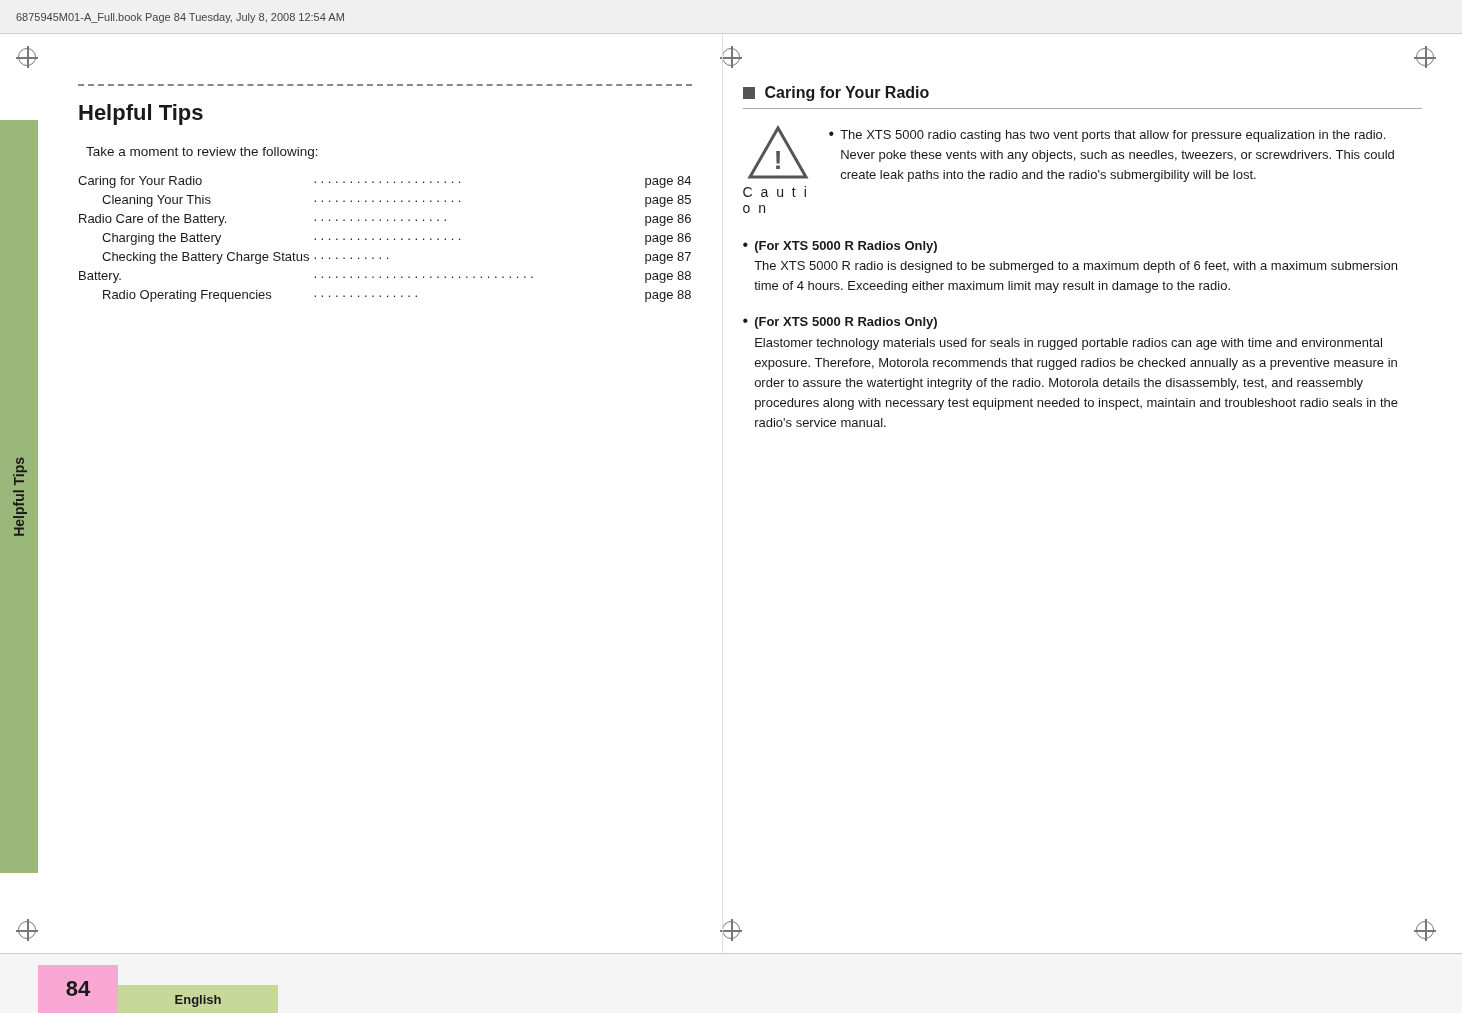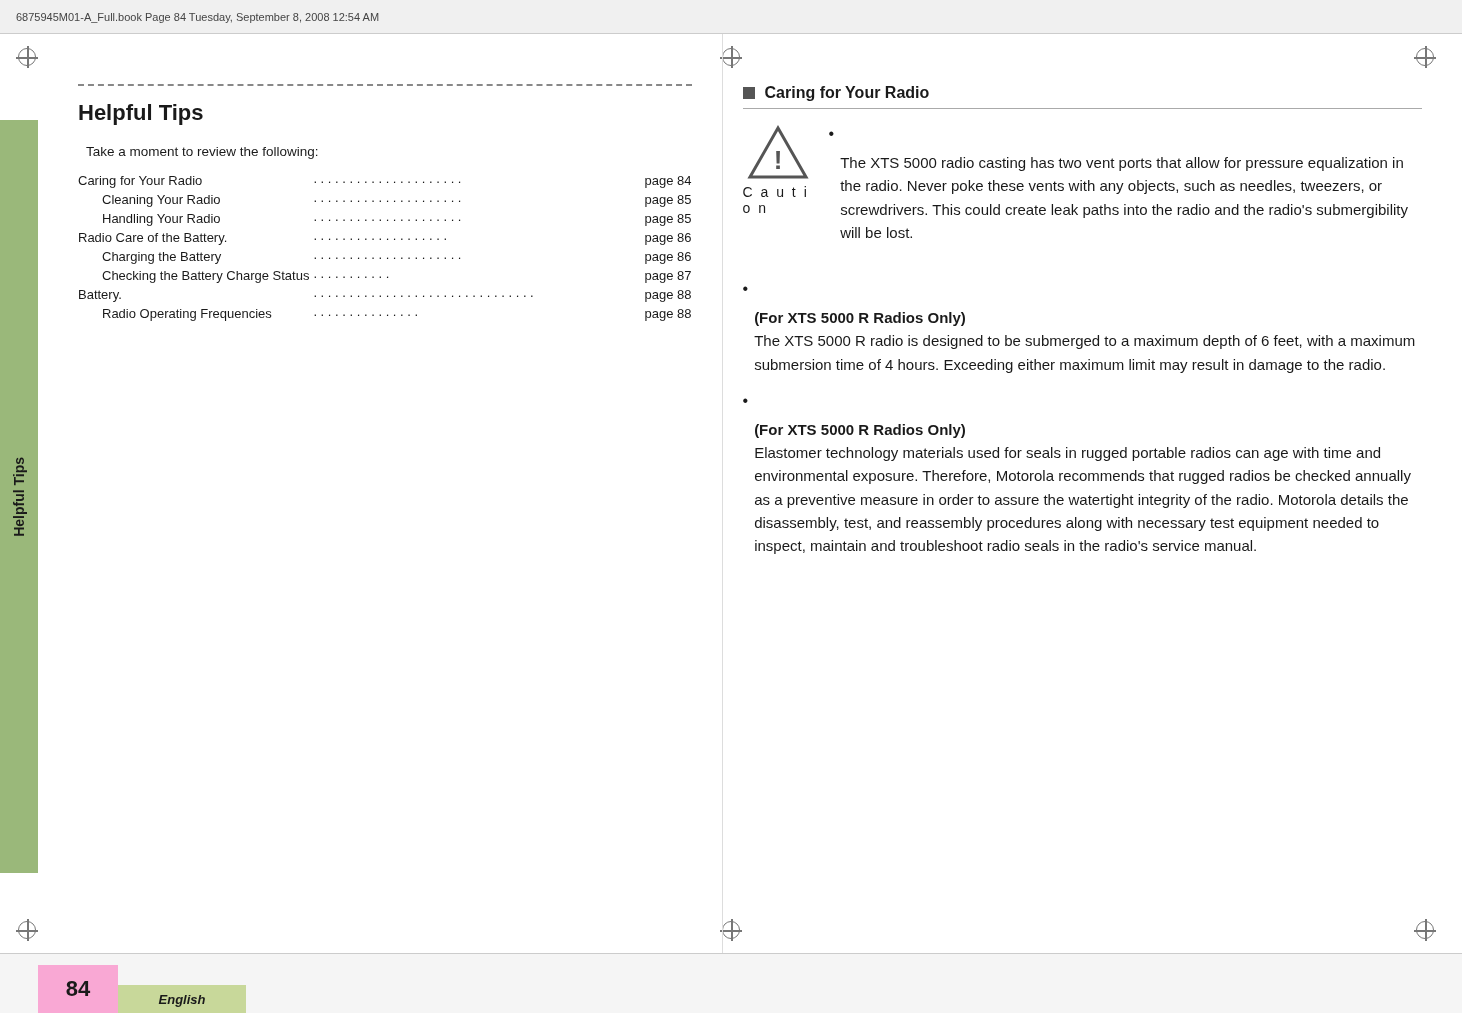--- a/index.html
+++ b/index.html
@@ -242,35 +242,34 @@
 
     .bullet-dot {
       color: #1a1a1a;
       font-size: 16px;
       line-height: 1.3;
       flex-shrink: 0;
       margin-top: -1px;
     }
 
     .bullet-text {
-      font-size: 15px;
+      font-size: 13px;
       line-height: 1.55;
       color: #1a1a1a;
-      margin-top: 26px;
     }
 
     .bullet-text-bold {
       font-weight: bold;
     }
   </style>
 </head>
 <body>
 
 <div class="header-bar">
-  <span class="header-text">6875945M01-A_Full.book  Page 84  Tuesday, September 8, 2008  12:54 AM</span>
+  <span class="header-text">6875945M01-A_Full.book  Page 84  Tuesday, July 8, 2008  12:54 AM</span>
 </div>
 
 <div style="position:absolute;top:46px;left:16px;width:22px;height:22px;">
   <div style="position:absolute;width:18px;height:18px;border:1.5px solid #777;border-radius:50%;top:2px;left:2px;"></div>
   <div style="position:absolute;width:22px;height:1.5px;background:#777;top:11px;left:0;"></div>
   <div style="position:absolute;width:1.5px;height:22px;background:#777;left:11px;top:0;"></div>
 </div>
 
 <div style="position:absolute;top:46px;right:26px;width:22px;height:22px;">
   <div style="position:absolute;width:18px;height:18px;border:1.5px solid #777;border-radius:50%;top:2px;left:2px;"></div>
@@ -303,46 +302,41 @@
 </div>
 
 <div class="sidebar-tab">
   <span class="sidebar-tab-text">Helpful Tips</span>
 </div>
 
 <div class="bottom-bar">
   <div class="page-number-box">
     <span class="page-number">84</span>
   </div>
-  <div class="english-label-box" style="bottom:0;left:118px;position:absolute;width:128px;height:28px;background:#c8d89a;display:flex;align-items:center;justify-content:center;font-style:italic;">
+  <div class="english-label-box" style="bottom:0;left:118px;position:absolute;width:160px;height:28px;background:#c8d89a;display:flex;align-items:center;justify-content:center;">
     <span class="english-label">English</span>
   </div>
 </div>
 
 <div class="main-content">
 
   <div class="left-panel">
     <div class="dashed-line"></div>
     <h1 class="section-title-large">Helpful Tips</h1>
     <p class="intro-text">Take a moment to review the following:</p>
 
     <table class="toc-table">
       <tbody id="toc-body">
       <tr class="toc-row">
             <td style="padding-left: 0px; white-space: nowrap;">Caring for Your Radio</td>
             <td class="toc-dots" style="width: 100%; color: rgb(26, 26, 26); font-size: 13px; padding: 0px 4px;">. . . . . . . . . . . . . . . . . . . . .</td>
             <td class="toc-page" style="white-space: nowrap;">page 84</td>
           </tr>
           <tr class="toc-row indented">
-            <td style="padding-left: 24px; white-space: nowrap;">Cleaning Your Radio</td>
-            <td class="toc-dots" style="width: 100%; color: rgb(26, 26, 26); font-size: 13px; padding: 0px 4px;">. . . . . . . . . . . . . . . . . . . . .</td>
-            <td class="toc-page" style="white-space: nowrap;">page 85</td>
-          </tr>
-          <tr class="toc-row indented">
-            <td style="padding-left: 24px; white-space: nowrap;">Handling Your Radio</td>
+            <td style="padding-left: 24px; white-space: nowrap;">Cleaning Your This</td>
             <td class="toc-dots" style="width: 100%; color: rgb(26, 26, 26); font-size: 13px; padding: 0px 4px;">. . . . . . . . . . . . . . . . . . . . .</td>
             <td class="toc-page" style="white-space: nowrap;">page 85</td>
           </tr>
           <tr class="toc-row">
             <td style="padding-left: 0px; white-space: nowrap;">Radio Care of the Battery.</td>
             <td class="toc-dots" style="width: 100%; color: rgb(26, 26, 26); font-size: 13px; padding: 0px 4px;">. . . . . . . . . . . . . . . . . . .</td>
             <td class="toc-page" style="white-space: nowrap;">page 86</td>
           </tr>
           <tr class="toc-row indented">
             <td style="padding-left: 24px; white-space: nowrap;">Charging the Battery</td>

